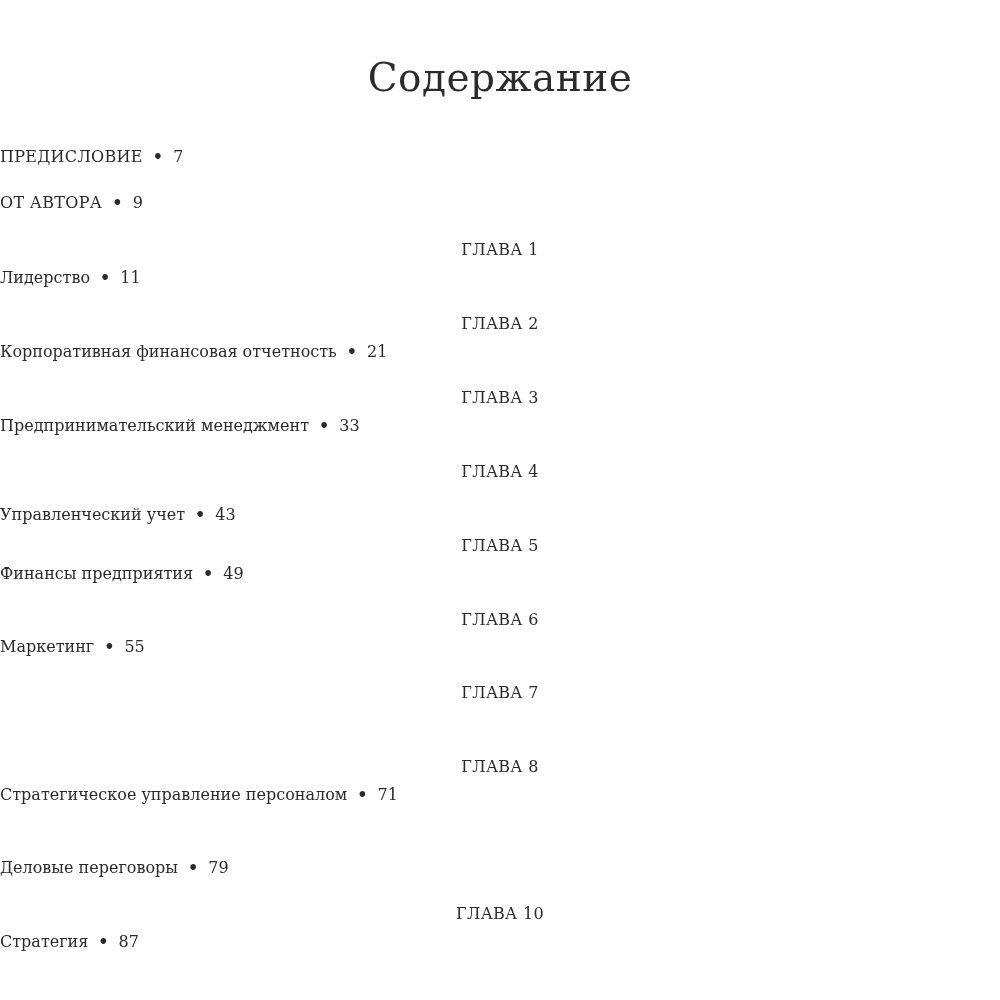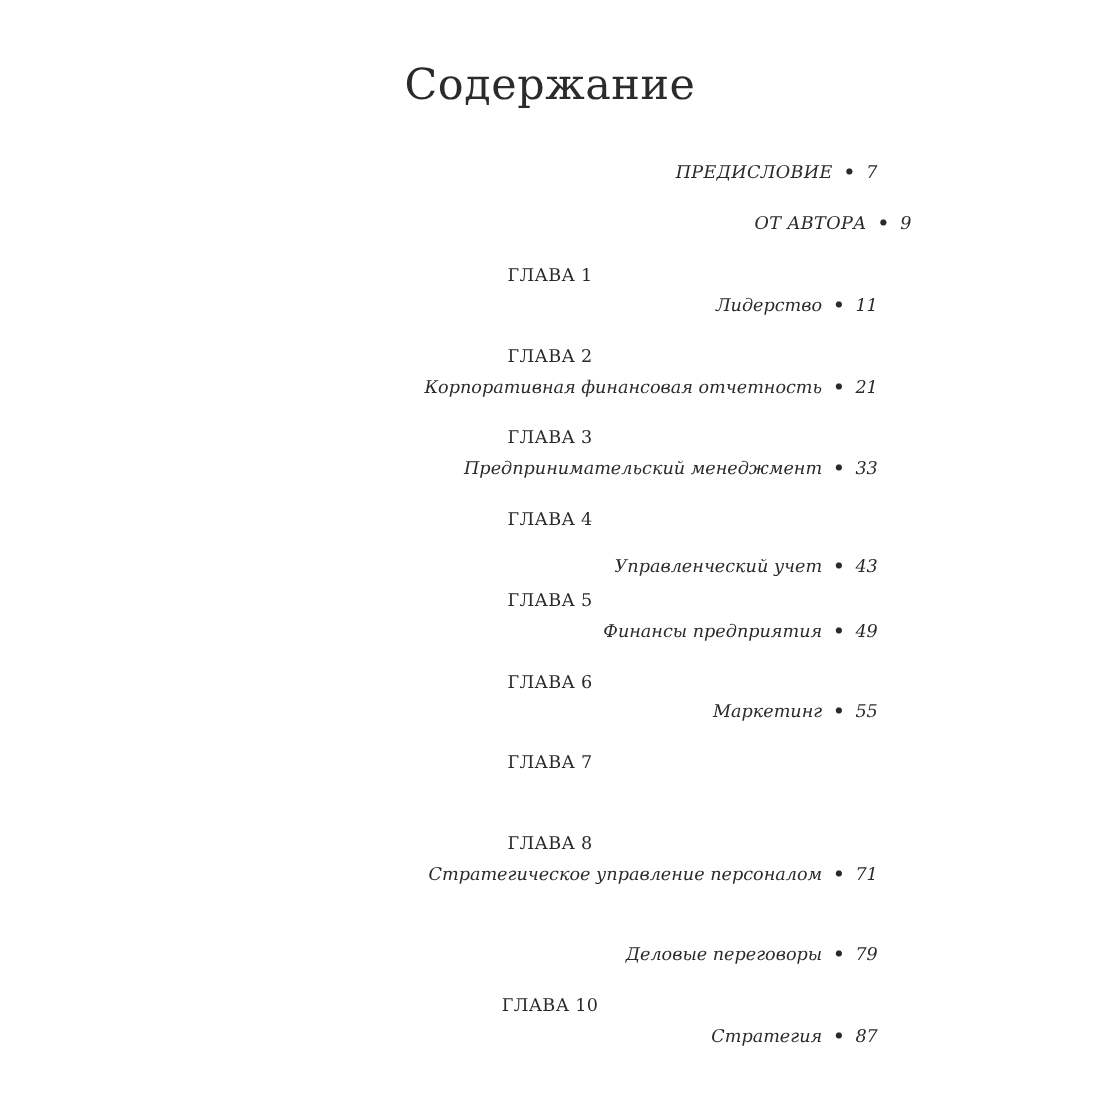--- a/index.html
+++ b/index.html
@@ -34,26 +34,25 @@
       font-weight: normal;
       letter-spacing: 0.5px;
       color: #2b2b2b;
       line-height: 52px;
       margin: 0;
     }
     .line {
       position: absolute;
       left: 0;
       width: 798px;
-      text-align: right;
+      text-align: left;
       font-size: 16px;
       line-height: 20px;
       color: #2a2a2a;
       white-space: nowrap;
-      font-style: italic;
     }
     .line .sep {
       display: inline-block;
       margin: 0 10px;
       font-weight: bold;
     }
     .chapter-label {
       position: absolute;
       left: 0;
       width: 1000px;
@@ -71,21 +70,21 @@
 <body>
 
 <div class="page">
 
   <h1 class="toc-title">Содержание</h1>
 
   <div class="line front" style="top:147px;">
     <span>ПРЕДИСЛОВИЕ</span><span class="sep">•</span><span>7</span>
   </div>
 
-  <div class="line front" style="top:193px;margin-left:31px;">
+  <div class="line front" style="top:193px;">
     <span>ОТ АВТОРА</span><span class="sep">•</span><span>9</span>
   </div>
 
   <div class="chapter-label" style="top:240px;">ГЛАВА 1</div>
   <div class="line" style="top:268px;">
     <span>Лидерство</span><span class="sep">•</span><span>11</span>
   </div>
 
   <div class="chapter-label" style="top:314px;">ГЛАВА 2</div>
   <div class="line" style="top:342px;">

